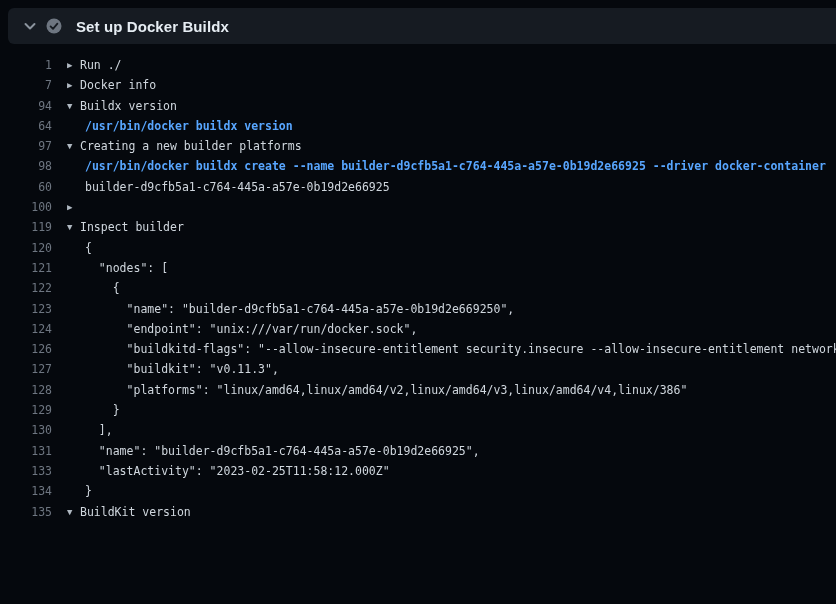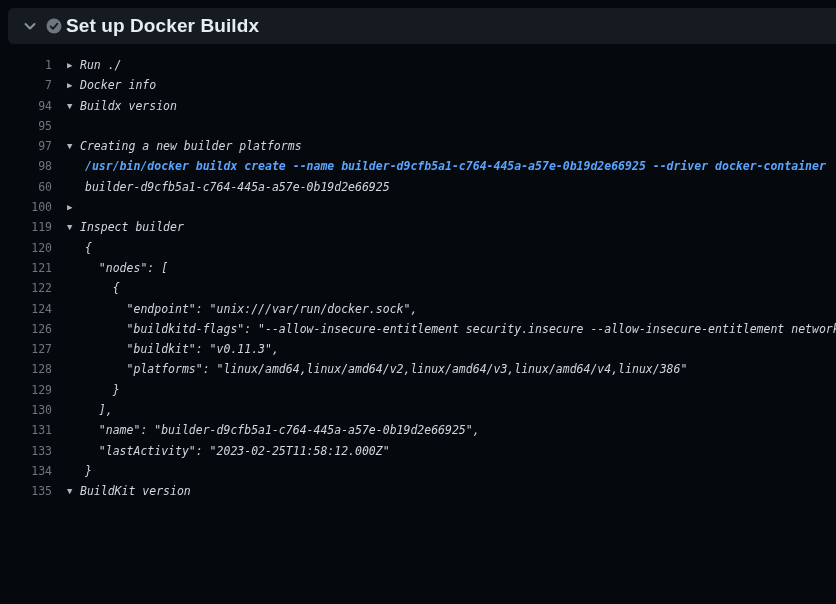--- a/index.html
+++ b/index.html
@@ -32,23 +32,23 @@
     background: var(--header-bg);
     border-radius: 6px;
     display: flex;
     align-items: center;
     padding-left: 14px;
     cursor: pointer;
   }
   .chevron { width: 16px; height: 16px; display: inline-flex; align-items: center; justify-content: center; }
   .status  { width: 16px; height: 16px; margin-left: 8px; display: inline-flex; align-items: center; justify-content: center; }
   .title {
-    margin-left: 4px;
+    margin-left: 14px;
     color: var(--title-fg);
-    font-size: 19px;
+    font-size: 15px;
     font-weight: 600;
     letter-spacing: .1px;
   }
 
   
   .log {
     position: absolute;
     left: 0; top: 55px; right: 0;
   }
   .row {
@@ -68,21 +68,21 @@
   }
   .marker {
     flex: none;
     width: 13px;
     margin-left: 15px;
     color: var(--marker-fg);
     font-size: 9px;
     cursor: pointer;
   }
   .marker.empty { width: 18px; visibility: hidden; cursor: default; }
-  .text { color: var(--log-text-fg); font-style: italic; }
+  .text { color: var(--log-text-fg); }
   .row.command .text { color: var(--command-fg); font-weight: bold; }
 </style>
 </head>
 <body>
 
 <div class="stage">
 
   <div class="header">
     <span class="chevron">
       <svg width="16" height="16" viewBox="0 0 16 16">
@@ -108,22 +108,23 @@
       <span class="num">7</span>
       <span class="marker">▶</span>
       <span class="text">Docker info</span>
     </div>
       <div class="row group-expanded">
       <span class="num">94</span>
       <span class="marker">▼</span>
       <span class="text">Buildx version</span>
     </div>
       <div class="row command">
-      <span class="num">95</span>
-      <span class="marker empty"></span>
+      <span class="num">64</span>
+      <span class="marker empty"></span>
+      <span class="text">/usr/bin/docker buildx version</span>
     </div>
       <div class="row group-expanded">
       <span class="num">97</span>
       <span class="marker">▼</span>
       <span class="text">Creating a new builder platforms</span>
     </div>
       <div class="row command">
       <span class="num">98</span>
       <span class="marker empty"></span>
       <span class="text">/usr/bin/docker buildx create --name builder-d9cfb5a1-c764-445a-a57e-0b19d2e66925 --driver docker-container</span>
@@ -151,20 +152,25 @@
       <span class="num">121</span>
       <span class="marker empty"></span>
       <span class="text">  "nodes": [</span>
     </div>
       <div class="row output">
       <span class="num">122</span>
       <span class="marker empty"></span>
       <span class="text">    {</span>
     </div>
       <div class="row output">
+      <span class="num">123</span>
+      <span class="marker empty"></span>
+      <span class="text">      "name": "builder-d9cfb5a1-c764-445a-a57e-0b19d2e669250",</span>
+    </div>
+      <div class="row output">
       <span class="num">124</span>
       <span class="marker empty"></span>
       <span class="text">      "endpoint": "unix:///var/run/docker.sock",</span>
     </div>
       <div class="row output">
       <span class="num">126</span>
       <span class="marker empty"></span>
       <span class="text">      "buildkitd-flags": "--allow-insecure-entitlement security.insecure --allow-insecure-entitlement network.host",</span>
     </div>
       <div class="row output">

